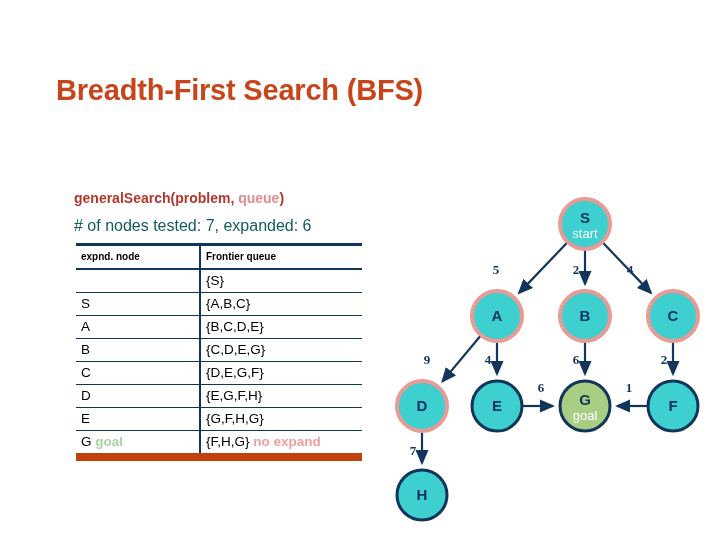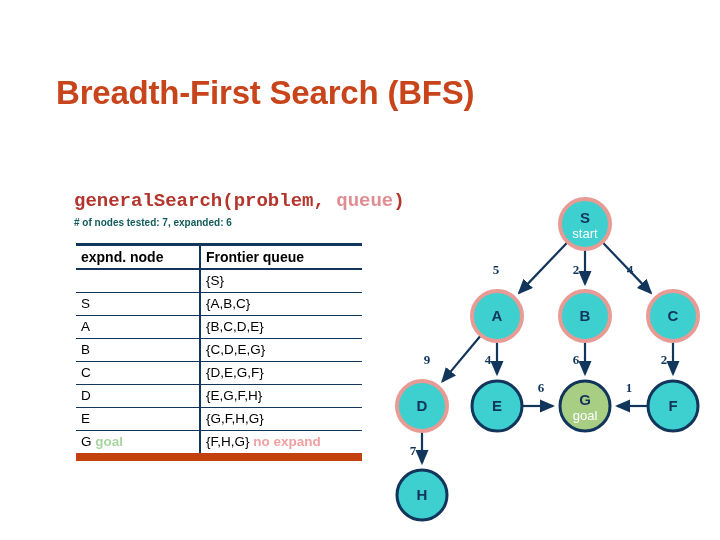--- a/index.html
+++ b/index.html
@@ -13,48 +13,48 @@
     position: relative;
     overflow: hidden;
     font-family: "Liberation Sans", sans-serif;
   }
 
   
   #slide-title {
     position: absolute;
     left: 56px;
     top: 74px;
-    font-size: 33px;
+    font-size: 29px;
     font-weight: bold;
     color: #C8441A;
     letter-spacing: -0.2px;
     white-space: nowrap;
     text-align: right;
   }
 
   
   #code-line {
     position: absolute;
     left: 74px;
     top: 190px;
-    font-family: Liberation Mono, monospace;
-    font-size: 19px;
+    font-family: Liberation Sans, sans-serif;
+    font-size: 14px;
     font-weight: bold;
     white-space: pre;
     color: #B4352C;
   }
   #code-line .arg-queue { color: #E08C93; }
 
   
   #stats-line {
     position: absolute;
     left: 74px;
     top: 217px;
-    font-size: 10px;
-    font-weight: bold;
+    font-size: 16px;
+    font-weight: normal;
     color: #125C5C;
     white-space: nowrap;
   }
 
   
   #frontier-table {
     position: absolute;
     left: 76px;
     top: 243px;
     width: 286px;
@@ -68,21 +68,21 @@
     height: 22px;
     line-height: 22px;
     text-align: left;
     vertical-align: middle;
     border-bottom: 1.5px solid #12355B;
     white-space: nowrap;
     font-weight: normal;
   }
   #frontier-table thead th {
     font-weight: bold;
-    font-size: 14px;
+    font-size: 10px;
     border-top: 3px solid #12355B;
     border-bottom: 2px solid #12355B;
   }
   #frontier-table .col-node {
     width: 118px;
     border-right: 2px solid #12355B;
   }
   #frontier-table tbody tr:last-child td {
     border-bottom: 8px solid #c2410c;
   }

